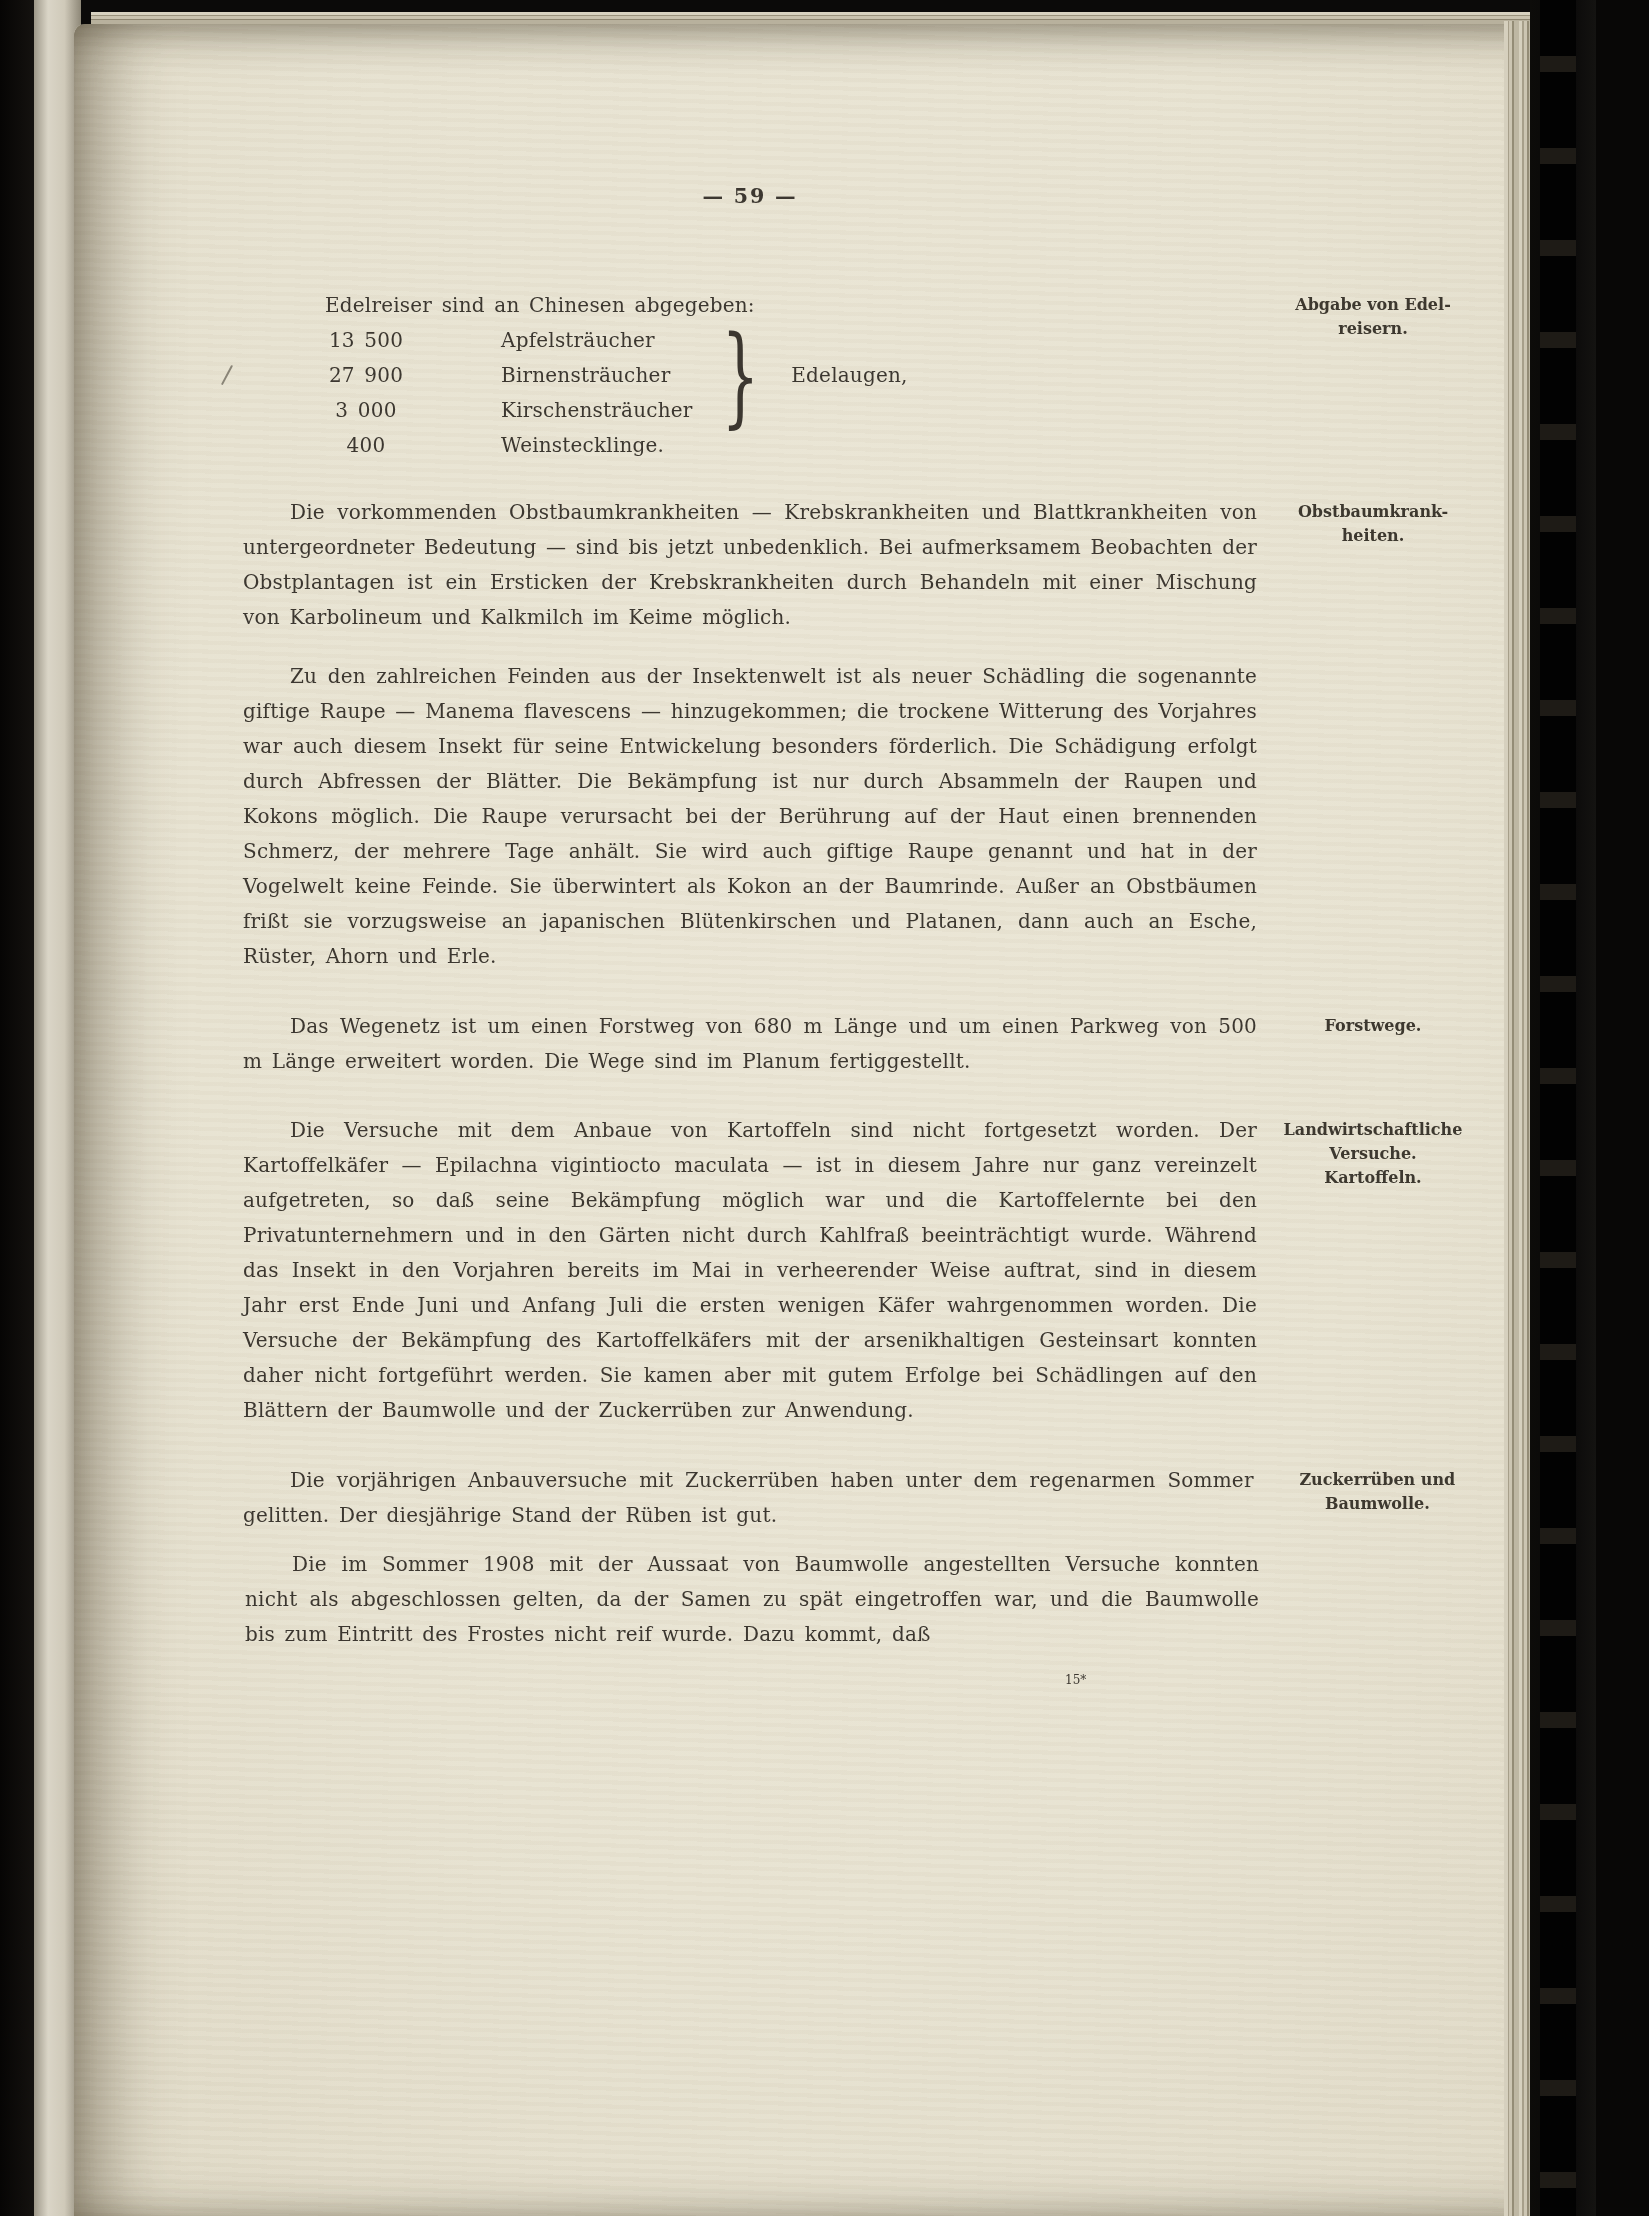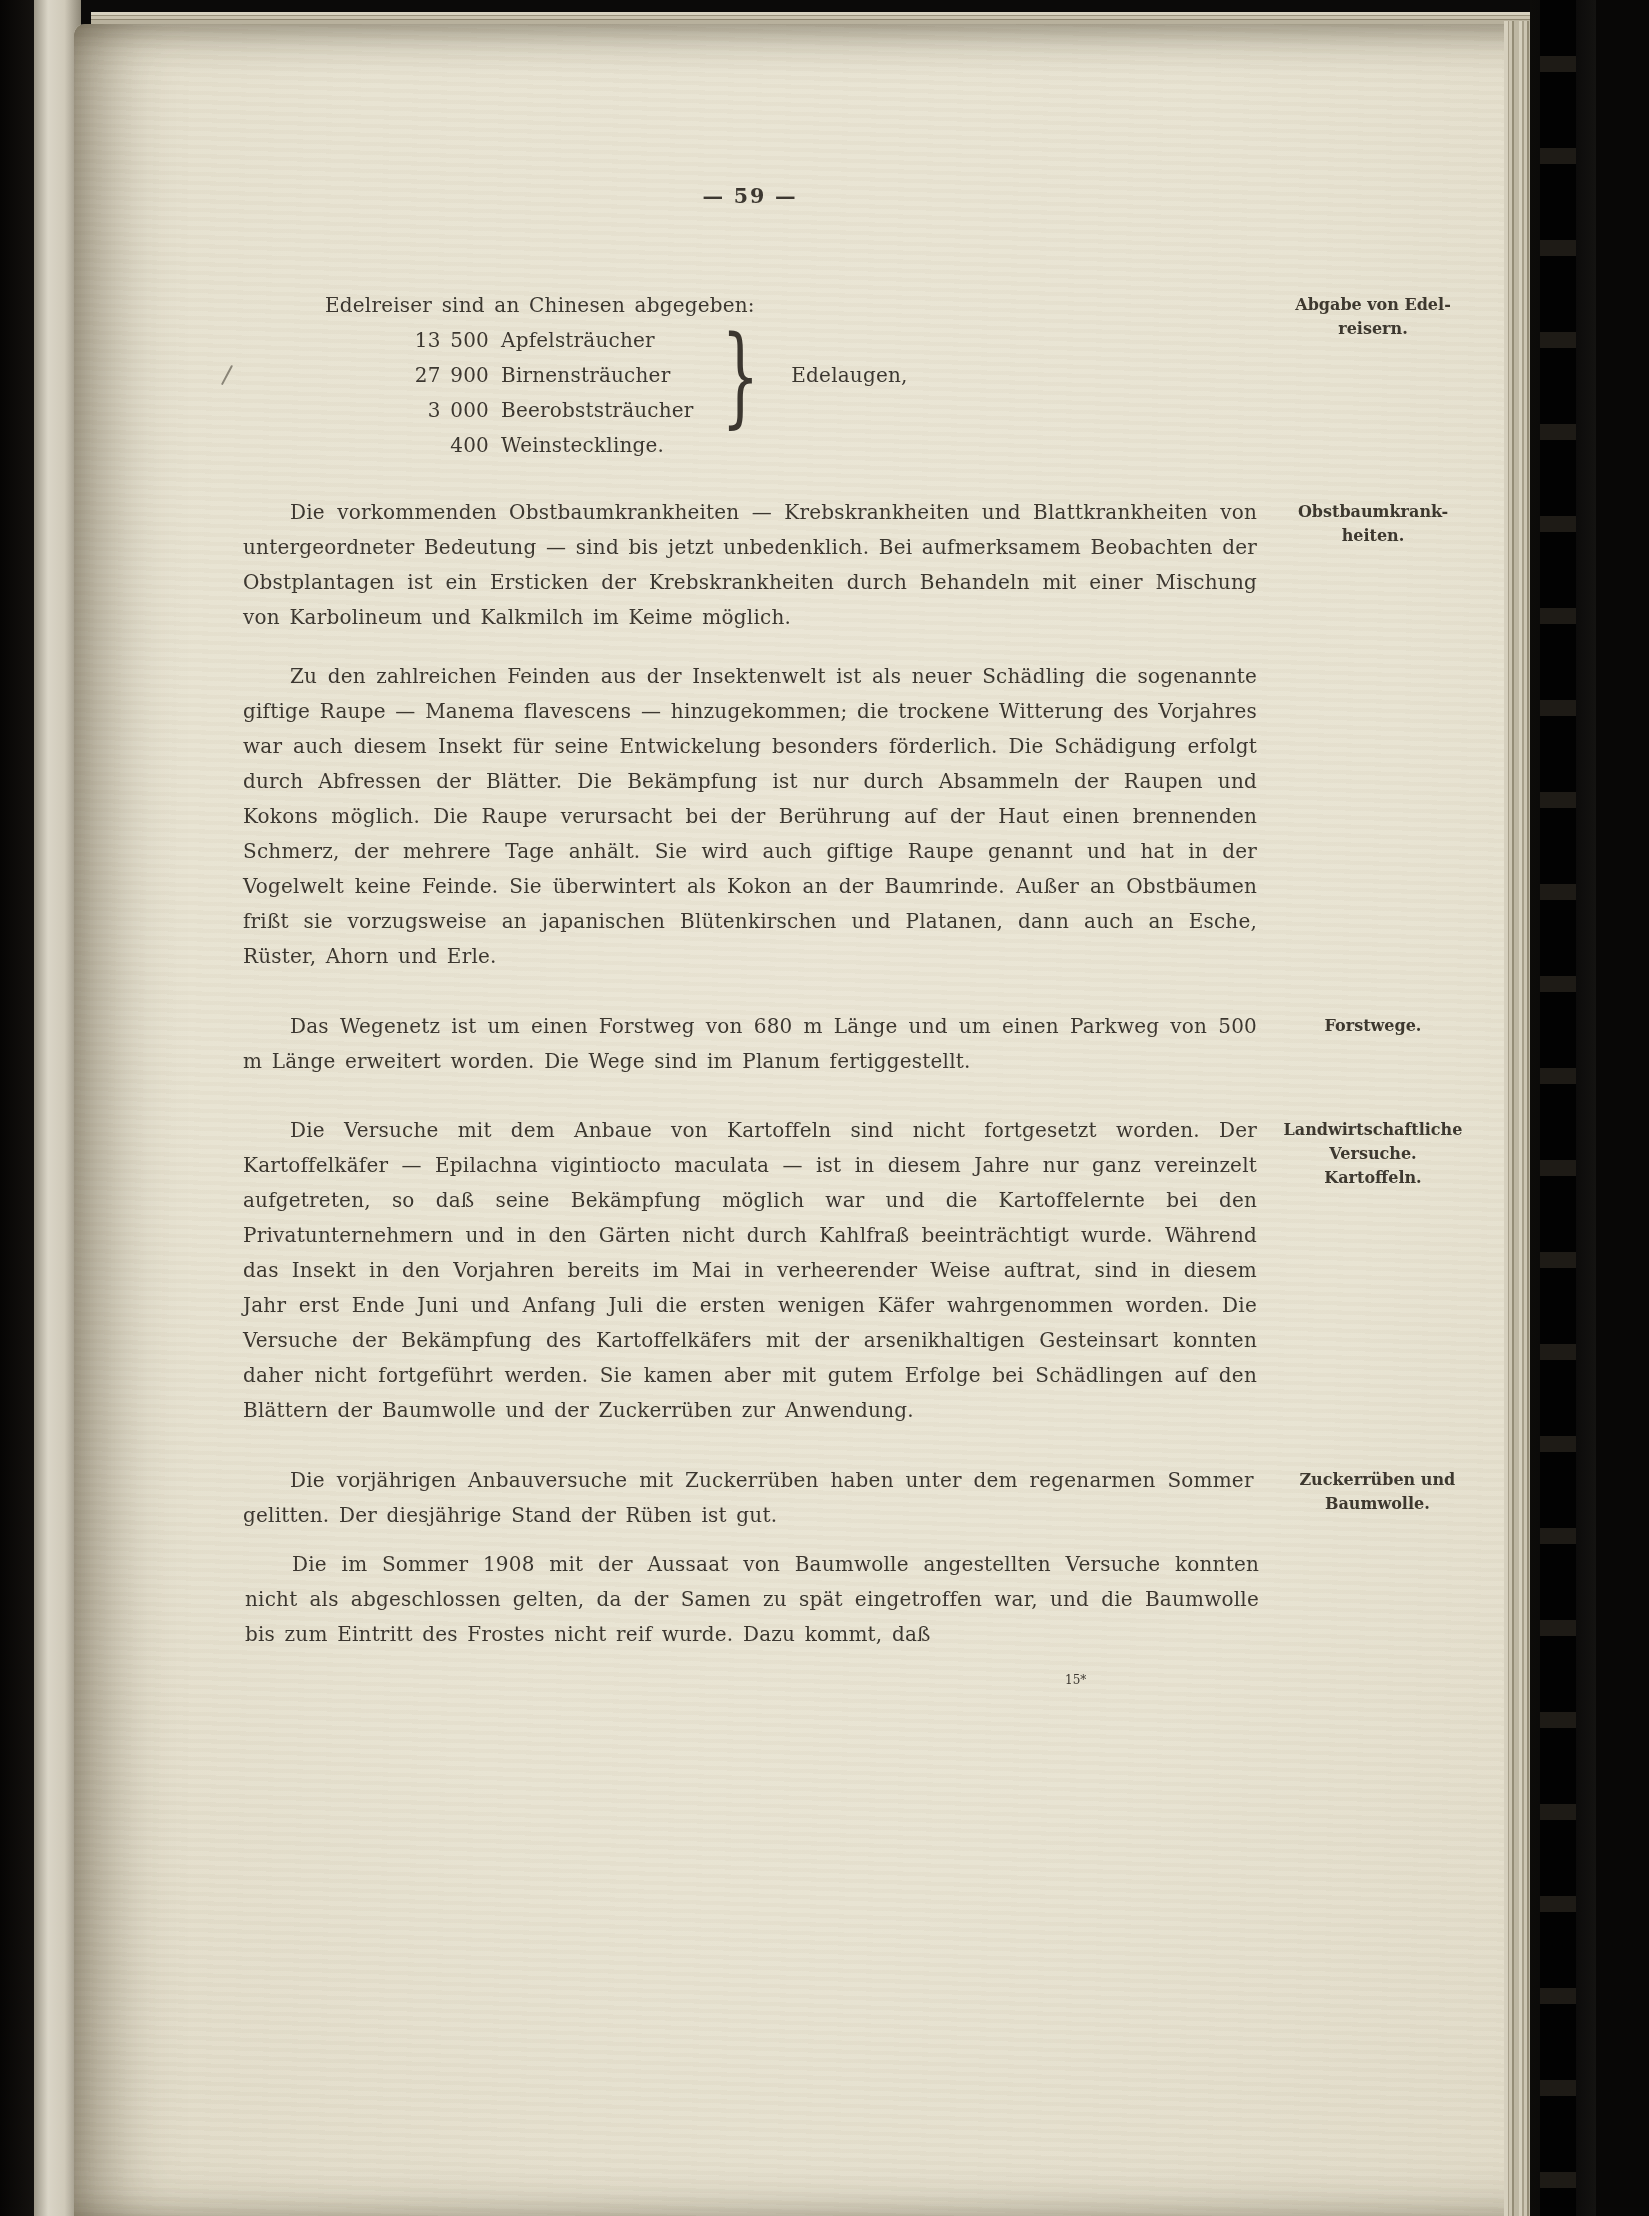--- a/index.html
+++ b/index.html
@@ -67,21 +67,21 @@
   }
   .side {
     width:200px; margin-left:16px; padding-top:4.9px;
     font-size:16px; line-height:24px; font-weight:bold;
     text-align:center; color:#3d382f;
   }
   .ptext { text-indent:47px; }
   .list-heading { padding-left:82px; }
   .list-line { display:flex; }
   .q1 { display:inline-block; width:221px; text-align:right; }
-  .q2 { display:inline-block; width:246px; text-align:right; }
+  .q2 { display:inline-block; width:246px; text-align:center; }
   .lbl { margin-left:12px; }
   .brace-wrap { display:flex; align-items:center; }
   .brace-lines { width:461px; }
   .brace {
     font-size:108px; line-height:104px; transform:scaleX(.55);
     color:#3c3730; margin-left:2.4px;
   }
   .brace-label { margin-left:16px; font-size:20px; }
   .sec-list1 { margin-top:44px; }
   .sec-list2 { margin-top:25.5px; }
@@ -123,21 +123,21 @@
               <div class="list-line">
                 <span class="q2">13 500</span>
                 <span class="lbl">Apfelsträucher</span>
               </div>
               <div class="list-line">
                 <span class="q2">27 900</span>
                 <span class="lbl">Birnensträucher</span>
               </div>
               <div class="list-line">
                 <span class="q2">3 000</span>
-                <span class="lbl">Beerobststräucher</span>
+                <span class="lbl">Kirschensträucher</span>
               </div>
             </div>
             <div class="brace">}</div>
             <div class="brace-label">Edelaugen,</div>
           </div>
           <div class="list-line">
             <span class="q2">400</span>
             <span class="lbl">Weinstecklinge.</span>
           </div>
         </div>

